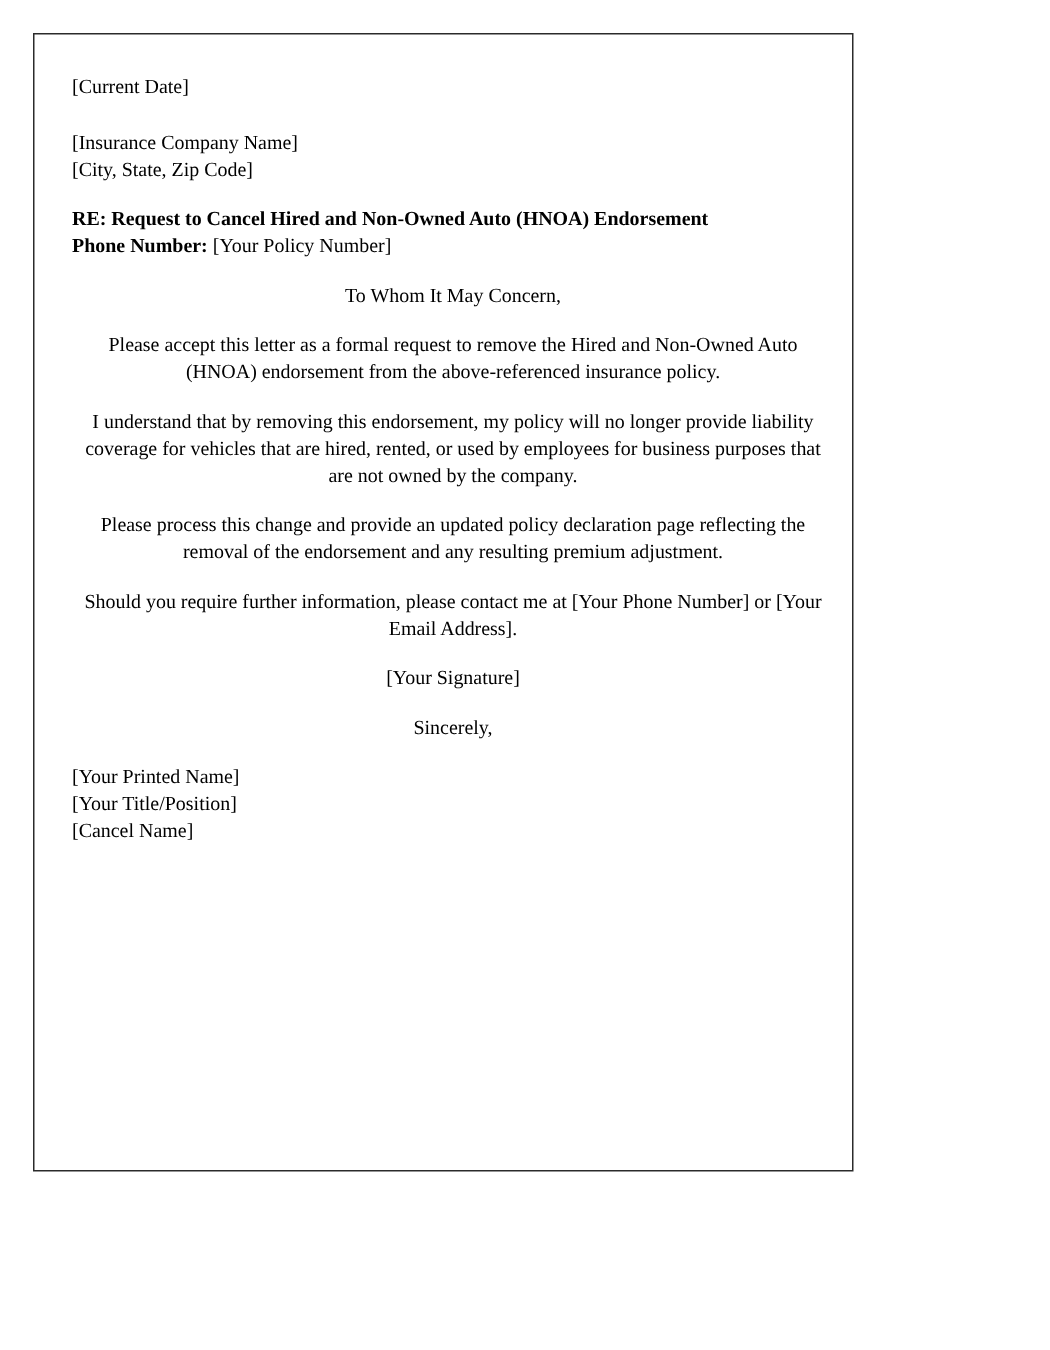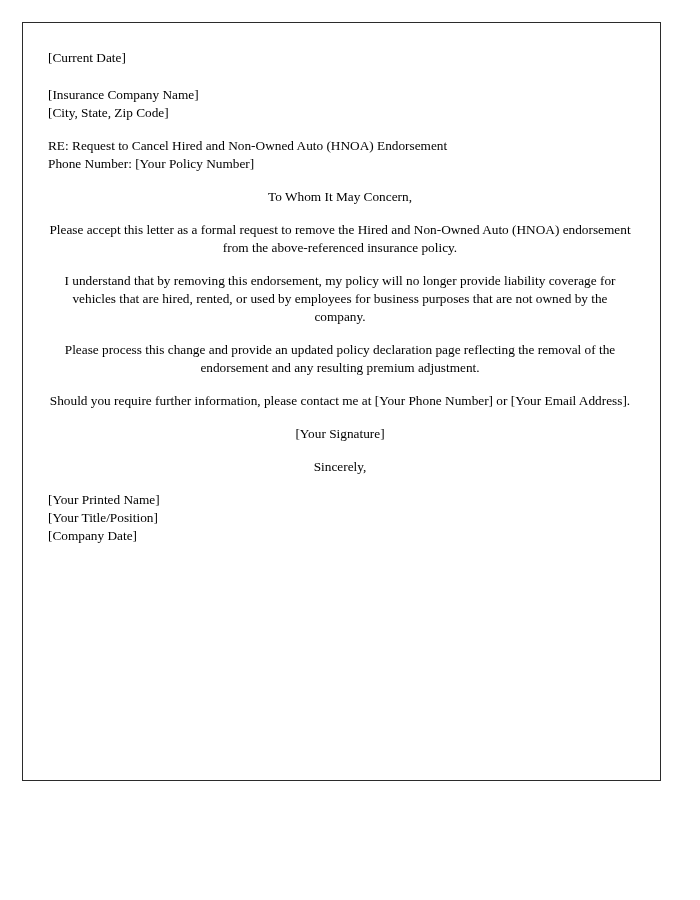--- a/index.html
+++ b/index.html
@@ -11,21 +11,21 @@
     width: 700px;
     height: 900px;
     font-family: "Liberation Serif", "DejaVu Serif", serif;
     color: #000000;
     -webkit-font-smoothing: antialiased;
   }
   .page {
     position: absolute;
     left: 22px;
     top: 22px;
-    width: 639px;
+    width: 547px;
     height: 759px;
     border: 1px solid #2b2b2b;
     box-sizing: border-box;
     background: #ffffff;
   }
   .letter {
     position: absolute;
     left: 25px;
     top: 26px;
     right: 12px;
@@ -44,21 +44,21 @@
   }
   .para {
     margin: 0 0 15px 0;
     text-align: center;
     max-width: 584px;
   }
   .spacer-date {
     margin-bottom: 19px;
   }
   .bold {
-    font-weight: normal;
+    font-weight: bold;
   }
   .inline {
     display: inline;
   }
 </style>
 </head>
 <body>
 
 <div class="page">
   <div class="letter">
@@ -88,17 +88,17 @@
 
     <p class="para">Should you require further information, please contact me at [Your Phone Number] or [Your Email Address].</p>
 
     <p class="para">[Your Signature]</p>
 
     <p class="para">Sincerely,</p>
 
     <div class="block">
       <span class="line">[Your Printed Name]</span>
       <span class="line">[Your Title/Position]</span>
-      <span class="line">[Company Date]</span>
+      <span class="line">[Cancel Name]</span>
     </div>
 
   </div>
 </div>
 
 </body></html>

